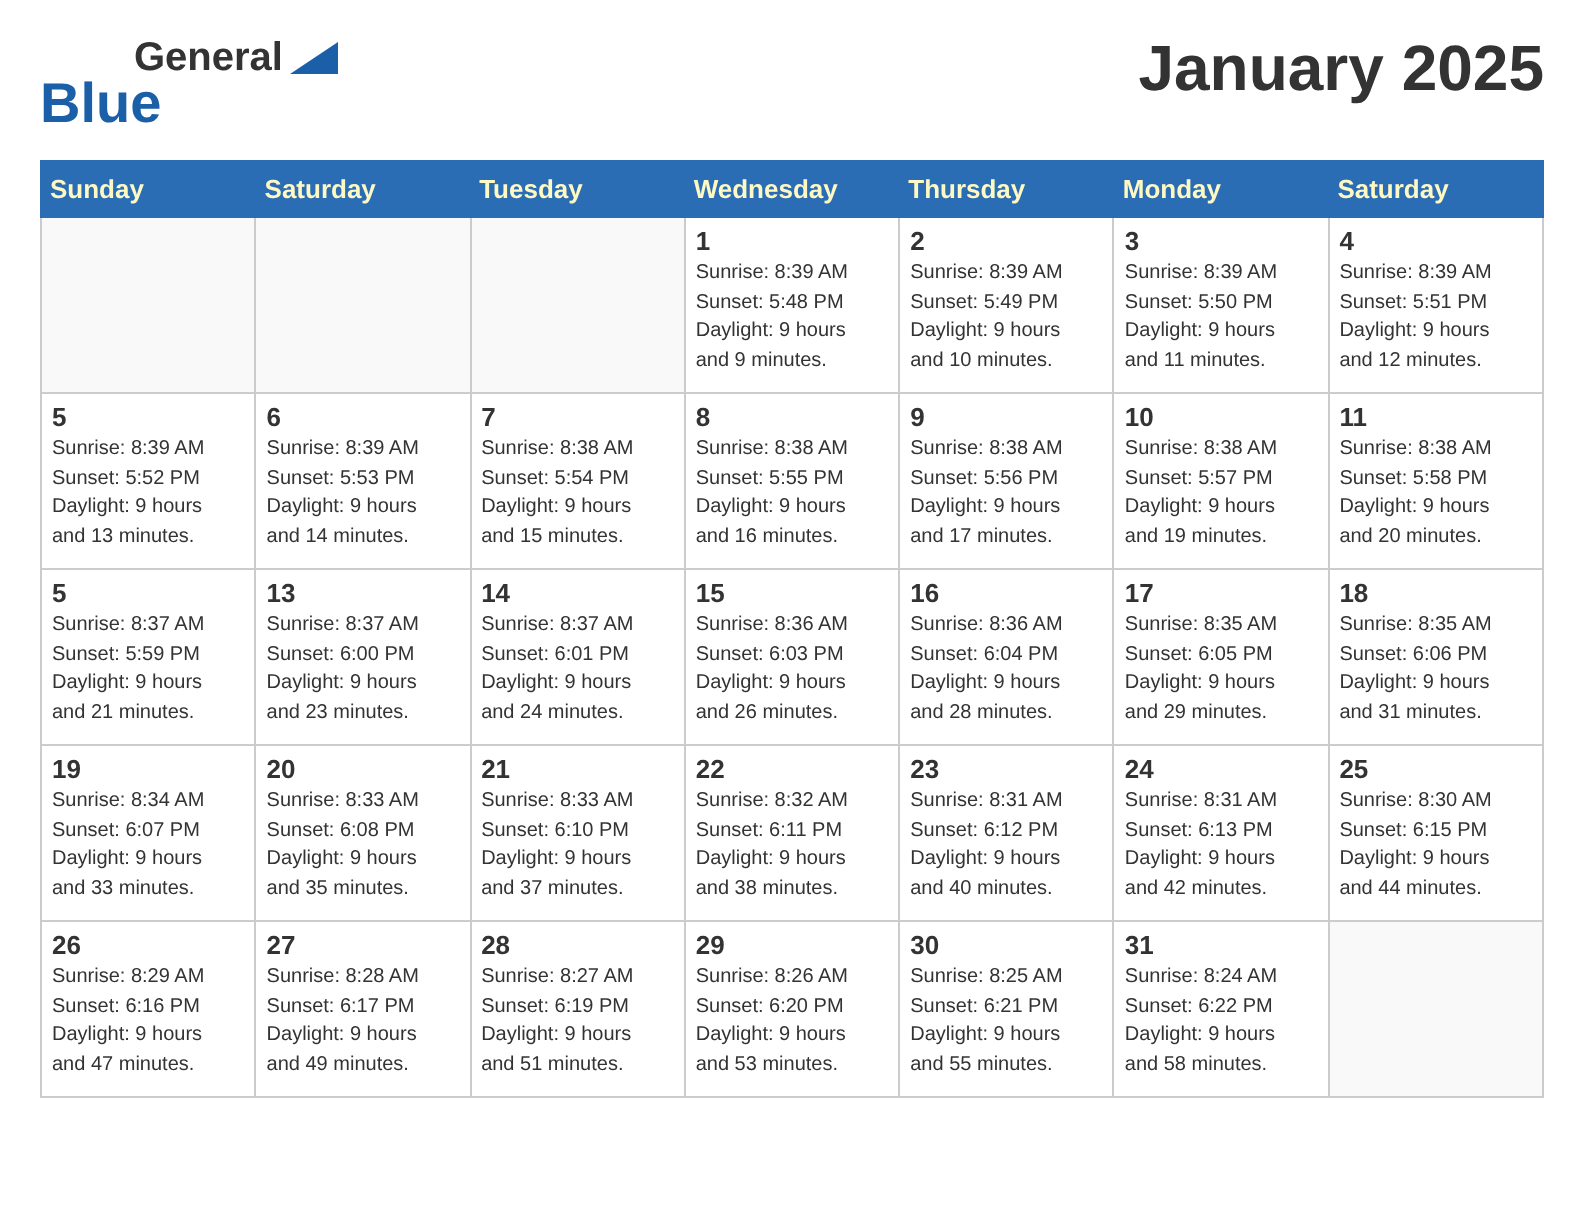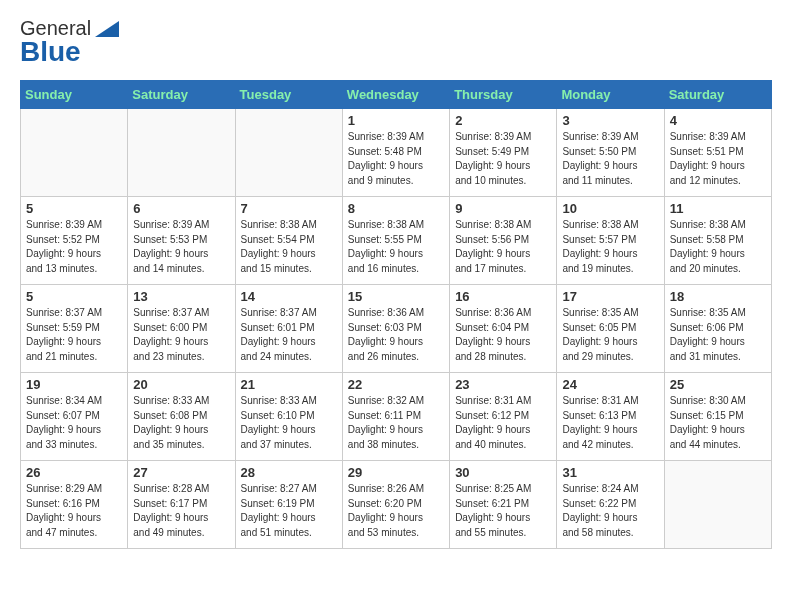--- a/index.html
+++ b/index.html
@@ -5,44 +5,45 @@
     * { box-sizing: border-box; margin: 0; padding: 0; }
     body { font-family: Arial, sans-serif; background: #fff; width: 792px; min-height: 612px; }
     .container { padding: 16px 20px; }
     .header { display: flex; align-items: flex-start; justify-content: space-between; margin-bottom: 12px; }
     .logo { display: flex; flex-direction: column; align-items: flex-start; }
     .logo-text { font-size: 22px; font-weight: bold; color: #333; line-height: 1.1; }
     .title-block { text-align: right; }
     .calendar-title { font-size: 32px; font-weight: bold; color: #333; }
     .calendar-subtitle { font-size: 16px; color: #555; }
     table { width: 100%; border-collapse: collapse; }
-    th { background-color: #2a6db5; color: #86efac; font-size: 13px; font-weight: bold; padding: 6px 4px; text-align: left; border: 1px solid #2a6db5; }
+    th { background-color: #2a6db5; color: #fef9c3; font-size: 13px; font-weight: bold; padding: 6px 4px; text-align: left; border: 1px solid #2a6db5; }
     td { border: 1px solid #ccc; vertical-align: top; padding: 4px 5px; font-size: 10.5px; color: #333; width: calc(100%/7); min-height: 80px; }
     .day-num { font-size: 13px; font-weight: bold; margin-bottom: 2px; }
     .day-info { font-size: 10px; line-height: 1.45; color: #333; }
     tr.week td { height: 88px; }
     td.empty { background: #f9f9f9; }
   </style>
 </head>
 <body>
 
 <div class="container">
   <div class="header">
     <div class="logo">
       <div style="display:flex;align-items:center;gap:2px;">
         <span class="logo-text">
-          <span style="color:#333;font-weight:normal;font-size:20px;">General</span><span style="color:#1a5fa8;font-weight:bold;font-size:20px;"></span>
+          <span style="color:#333;font-weight:bold;font-size:20px;margin-left:47px;">General</span><span style="color:#1a5fa8;font-weight:bold;font-size:20px;"></span>
         </span>
         <svg width="24" height="16" viewBox="0 0 24 16" style="margin-left:2px;margin-top:2px;">
           <polygon points="0,16 24,0 24,16" fill="#1a5fa8"></polygon>
         </svg>
       </div>
       <span style="color:#1a5fa8;font-weight:bold;font-size:28px;margin-top:-4px;">Blue</span>
     </div>
     <div class="title-block">
+      <div class="calendar-title">January 2025</div>
     </div>
   </div>
 
   <table>
     <thead>
       <tr>
       <th>Sunday</th>
           <th>Saturday</th>
           <th>Tuesday</th>
           <th>Wednesday</th>

